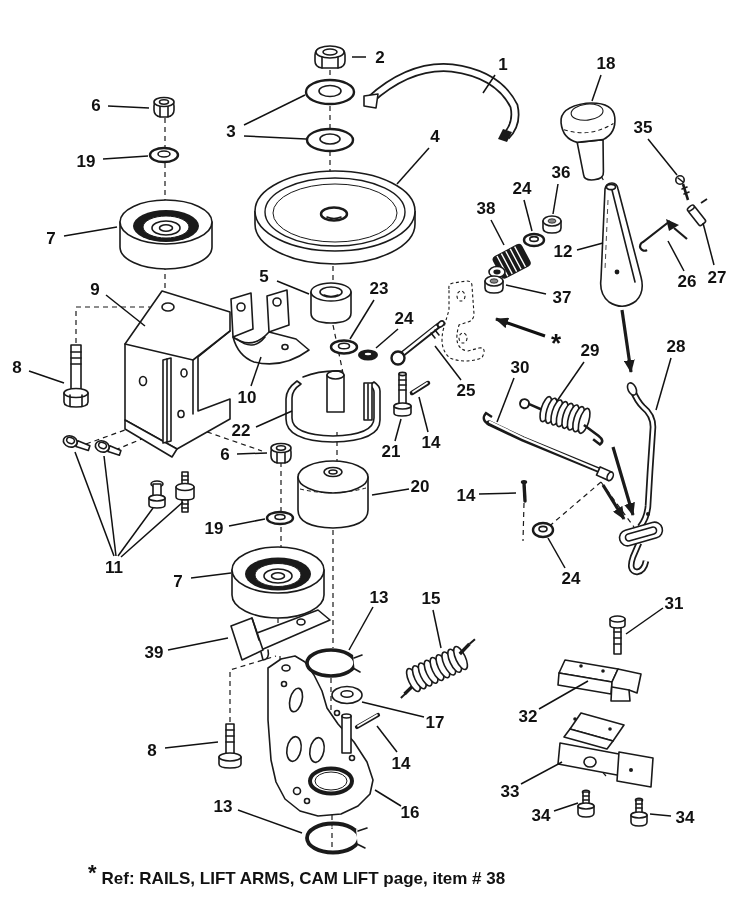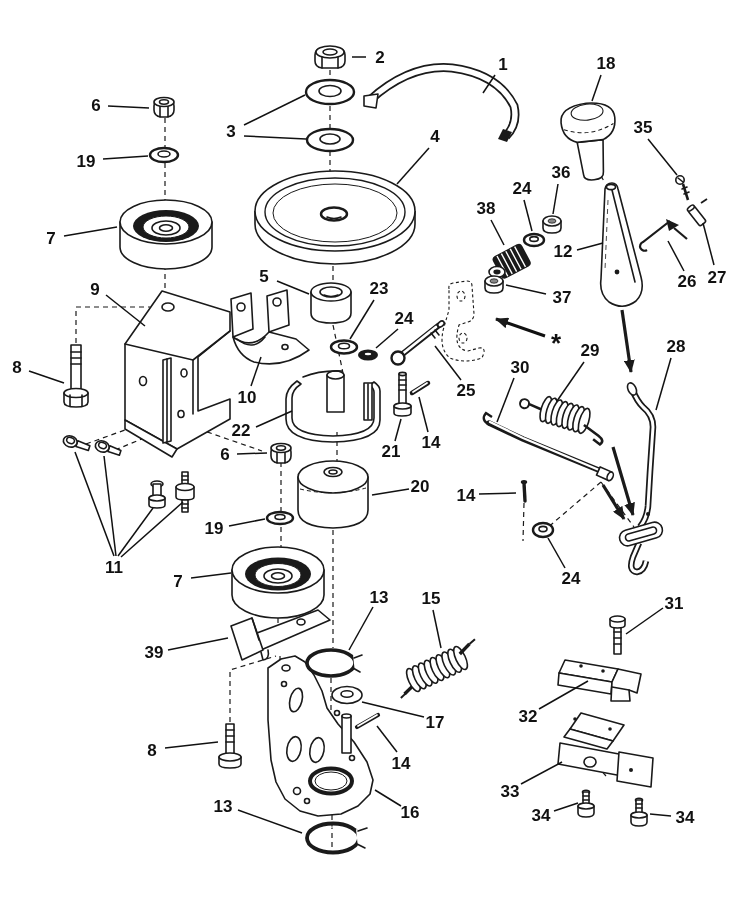--- a/index.html
+++ b/index.html
@@ -572,14 +572,15 @@
         <line x1="554" y1="811" x2="578" y2="803" class="leader"></line>
         <text x="541" y="821" text-anchor="middle" class="callout">34</text>
         <line x1="671" y1="816" x2="650" y2="814" class="leader"></line>
         <text x="685" y="823" text-anchor="middle" class="callout">34</text>
         <line x1="238" y1="810" x2="302" y2="833" class="leader"></line>
         <text x="223" y="812" text-anchor="middle" class="callout">13</text>
       </g>
 </svg>
 
 
+<div class="footer"><span class="star">*</span><span>Ref: RAILS, LIFT ARMS, CAM LIFT page, item # 38</span></div>
 
 </div>
 
 </body></html>

